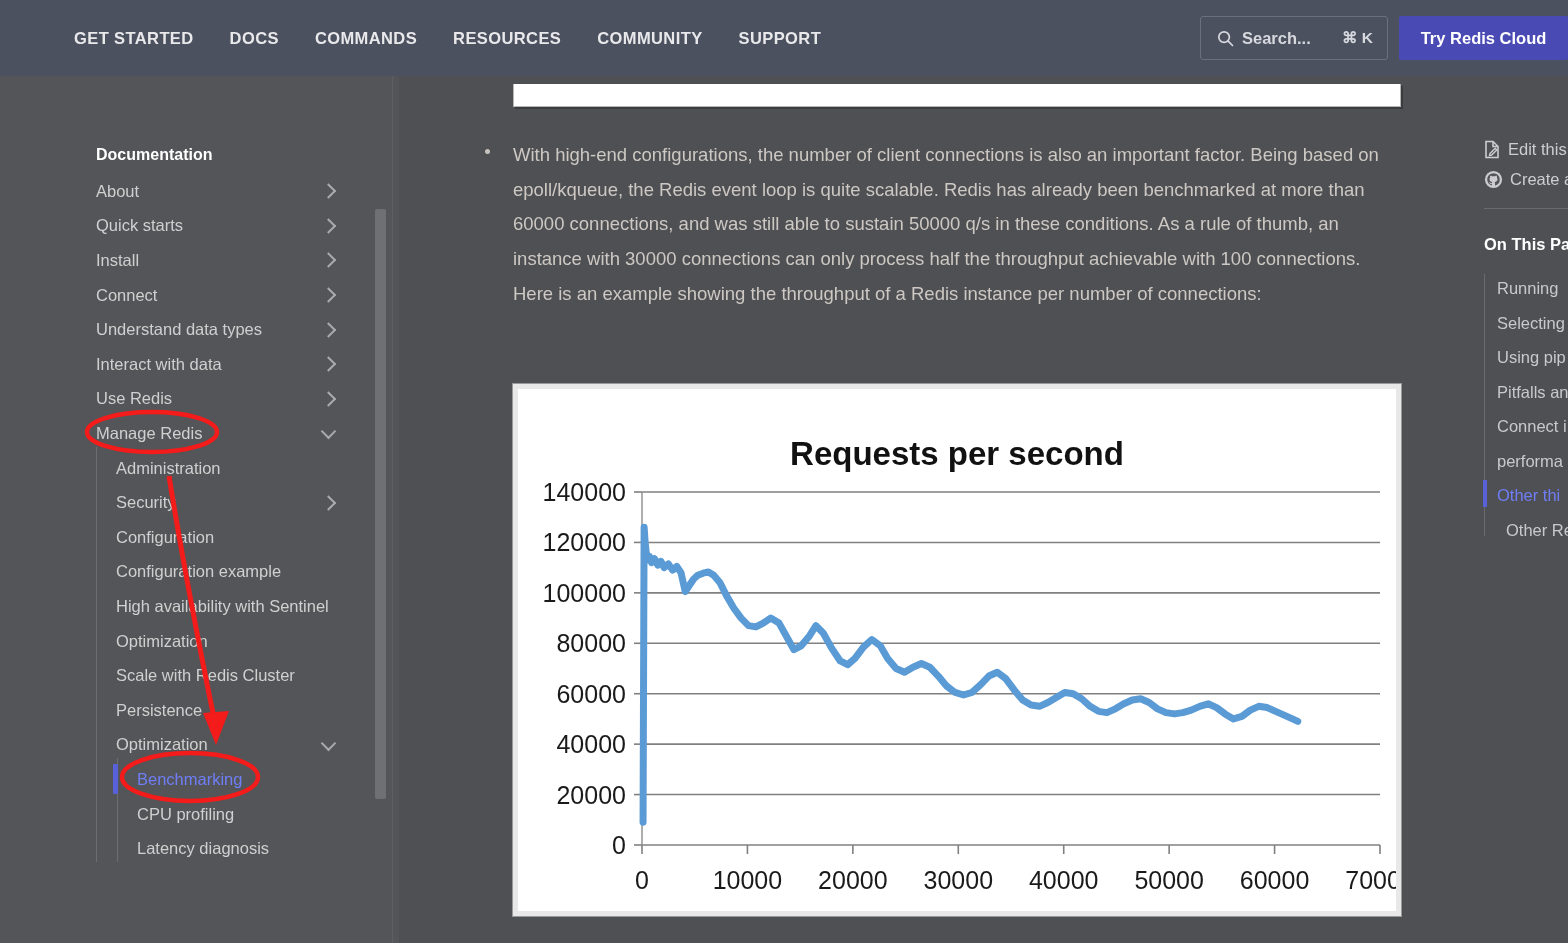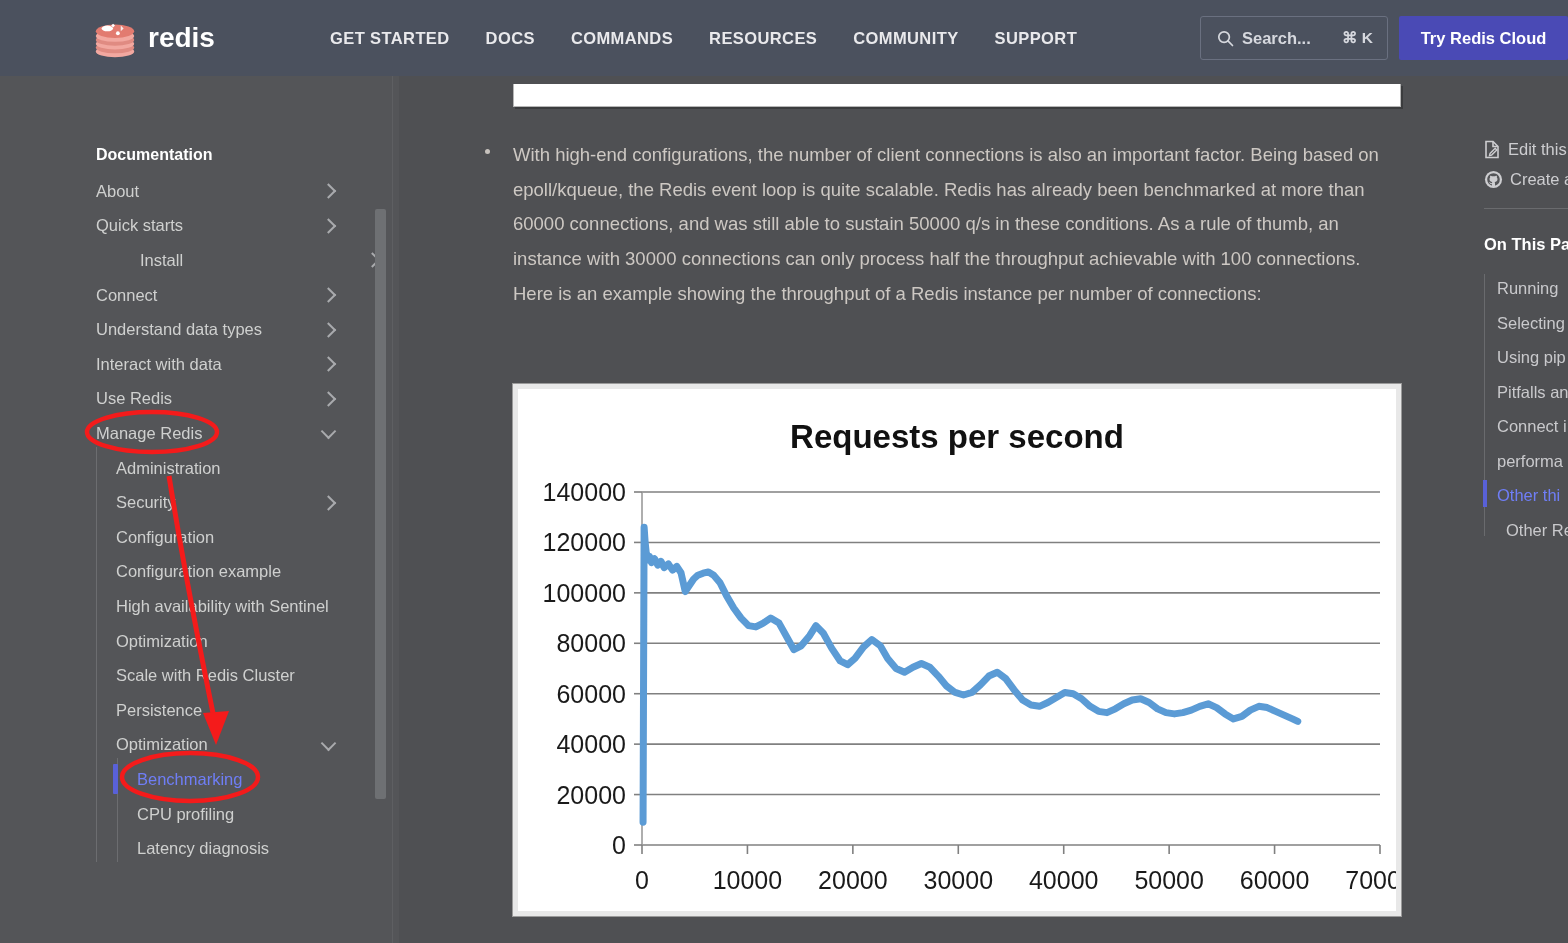--- a/index.html
+++ b/index.html
@@ -144,21 +144,21 @@
 
   
   .chart-card {
     position: absolute; left: 120px; top: 308px;
     width: 888px; height: 532px;
     background: #ffffff;
     border: 5px solid #e8e8e8;
     outline: 1px solid #9a9a9a;
   }
   .chart-title {
-    position: absolute; left: 0; right: 0; top: 29px;
+    position: absolute; left: 0; right: 0; top: 46px;
     text-align: center;
     font-size: 33px; font-weight: bold;
     color: #111;
     font-family: "Liberation Sans", sans-serif;
   }
   .chart-svg { position: absolute; left: 0; top: 0; }
 
   
   .rightnav {
     position: absolute; left: 1478px; top: 76px;
@@ -195,37 +195,20 @@
     width: 4px; height: 27px; background: #5961d8;
   }
 
   
   .annot { position: absolute; left: 0; top: 0; width: 1568px; height: 943px; pointer-events: none; z-index: 60; }
 </style>
 </head>
 <body>
 
 <div class="topbar">
-  <div class="logo-wrap">
-    <svg class="logo-mark" viewBox="0 0 48 48">
-      <ellipse cx="24" cy="38" rx="20" ry="6" fill="#f2a8a0"></ellipse>
-      <ellipse cx="24" cy="34" rx="20" ry="6" fill="#e08b82"></ellipse>
-      <ellipse cx="24" cy="30" rx="20" ry="6" fill="#f2a8a0"></ellipse>
-      <ellipse cx="24" cy="26" rx="20" ry="6" fill="#e08b82"></ellipse>
-      <ellipse cx="24" cy="22" rx="20" ry="6" fill="#f2a8a0"></ellipse>
-      <ellipse cx="24" cy="17" rx="20" ry="7" fill="#e27b70"></ellipse>
-      <ellipse cx="16" cy="14" rx="6" ry="3" fill="#ffffff"></ellipse>
-      <circle cx="27" cy="19" r="2" fill="#ffffff"></circle>
-      <path d="M30 11 l3 3 -3 3 z" fill="#ffffff" opacity="0.85"></path>
-      <path d="M22 9 l2 2 -2 2 -2 -2 z" fill="#ffffff"></path>
-    </svg>
-    <svg class="logo-word" width="108" height="34" viewBox="0 0 108 34">
-      <text x="0" y="26" font-family="Liberation Sans, sans-serif" font-size="28" font-weight="bold" fill="#ffffff">redis</text>
-    </svg>
-  </div>
 
   <div class="nav">
     <a href="#">GET STARTED</a>
     <a href="#">DOCS</a>
     <a href="#">COMMANDS</a>
     <a href="#">RESOURCES</a>
     <a href="#">COMMUNITY</a>
     <a href="#">SUPPORT</a>
   </div>
 
@@ -247,21 +230,21 @@
   <div class="subtree-rail" style="top: 370.8px; height: 415.2px;"></div>
       <div class="subtree-rail" style="left: 117px; top: 682.2px; height: 103.8px;"></div>
       <div class="nav-item lvl1" style="top: 98px;">
         <span class="lbl">About</span>
         <span class="chev right"></span>
       </div>
       <div class="nav-item lvl1" style="top: 132.6px;">
         <span class="lbl">Quick starts</span>
         <span class="chev right"></span>
       </div>
-      <div class="nav-item lvl1" style="top: 167.2px; margin-left: 44px;">
+      <div class="nav-item lvl1" style="top: 167.2px;">
         <span class="lbl">Install</span>
         <span class="chev right"></span>
       </div>
       <div class="nav-item lvl1" style="top: 201.8px;">
         <span class="lbl">Connect</span>
         <span class="chev right"></span>
       </div>
       <div class="nav-item lvl1" style="top: 236.4px;">
         <span class="lbl">Understand data types</span>
         <span class="chev right"></span>

